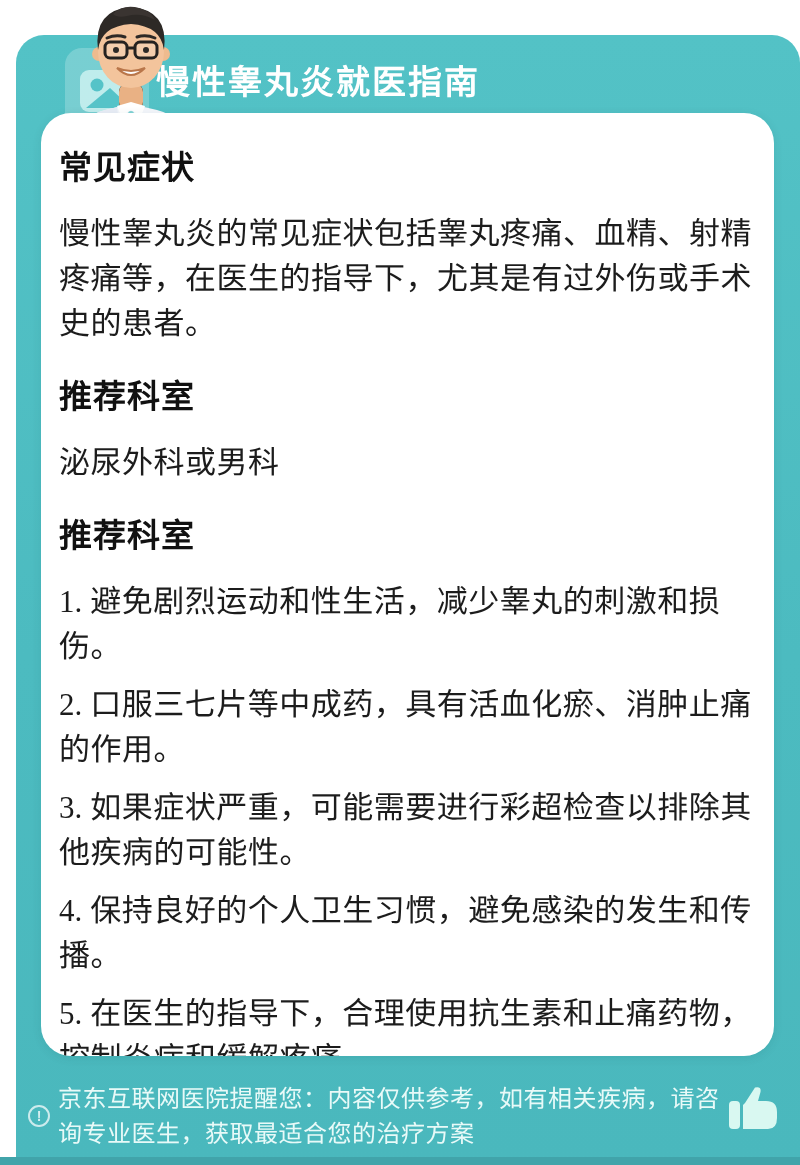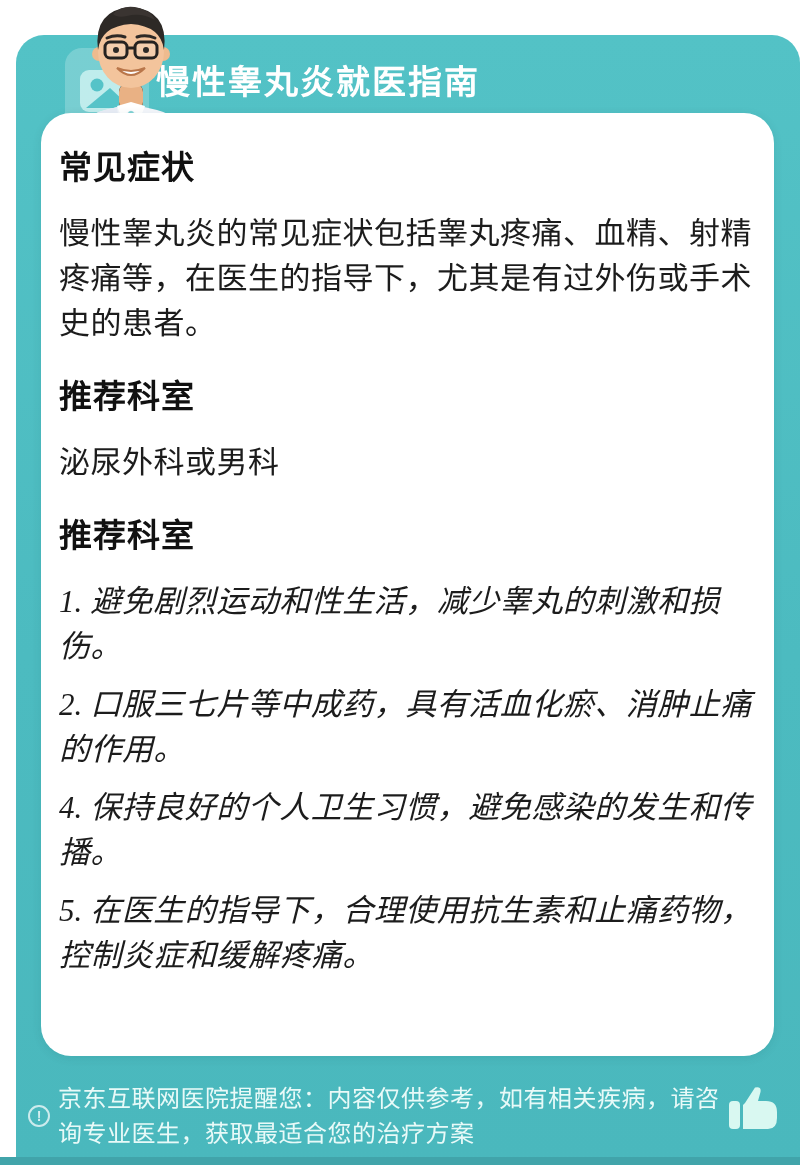--- a/index.html
+++ b/index.html
@@ -77,21 +77,20 @@
     letter-spacing: 0.5px;
     margin-bottom: 24px;
   }
   .tips-list { list-style: none; }
   .tip-item {
     font-size: 31px;
     line-height: 45px;
     color: #1c1c1c;
     letter-spacing: 0.5px;
     margin-bottom: 13px;
-    font-style: italic;
   }
   .tip-num {
     font-family: "Liberation Serif", "DejaVu Serif", serif;
     letter-spacing: 0;
     margin-right: 8px;
   }
 
   
   .footer {
     position: relative;
@@ -193,20 +192,21 @@
     <p class="body-text">慢性睾丸炎的常见症状包括睾丸疼痛、血精、射精疼痛等，在医生的指导下，尤其是有过外伤或手术史的患者。</p>
 
     <h2 class="section-heading">推荐科室</h2>
     <p class="body-text">泌尿外科或男科</p>
 
     <h2 class="section-heading">推荐科室</h2>
 
     <ol class="tips-list">
       <li class="tip-item"><span class="tip-num">1.</span><span>避免剧烈运动和性生活，减少睾丸的刺激和损伤。</span></li>
       <li class="tip-item"><span class="tip-num">2.</span><span>口服三七片等中成药，具有活血化瘀、消肿止痛的作用。</span></li>
+      <li class="tip-item"><span class="tip-num">3.</span><span>如果症状严重，可能需要进行彩超检查以排除其他疾病的可能性。</span></li>
       <li class="tip-item"><span class="tip-num">4.</span><span>保持良好的个人卫生习惯，避免感染的发生和传播。</span></li>
       <li class="tip-item"><span class="tip-num">5.</span><span>在医生的指导下，合理使用抗生素和止痛药物，控制炎症和缓解疼痛。</span></li>
     </ol>
   </div>
 
   <div class="footer">
     <span class="info-icon">!</span>
     <span class="disclaimer">京东互联网医院提醒您：内容仅供参考，如有相关疾病，请咨询专业医生，获取最适合您的治疗方案</span>
   </div>
 

